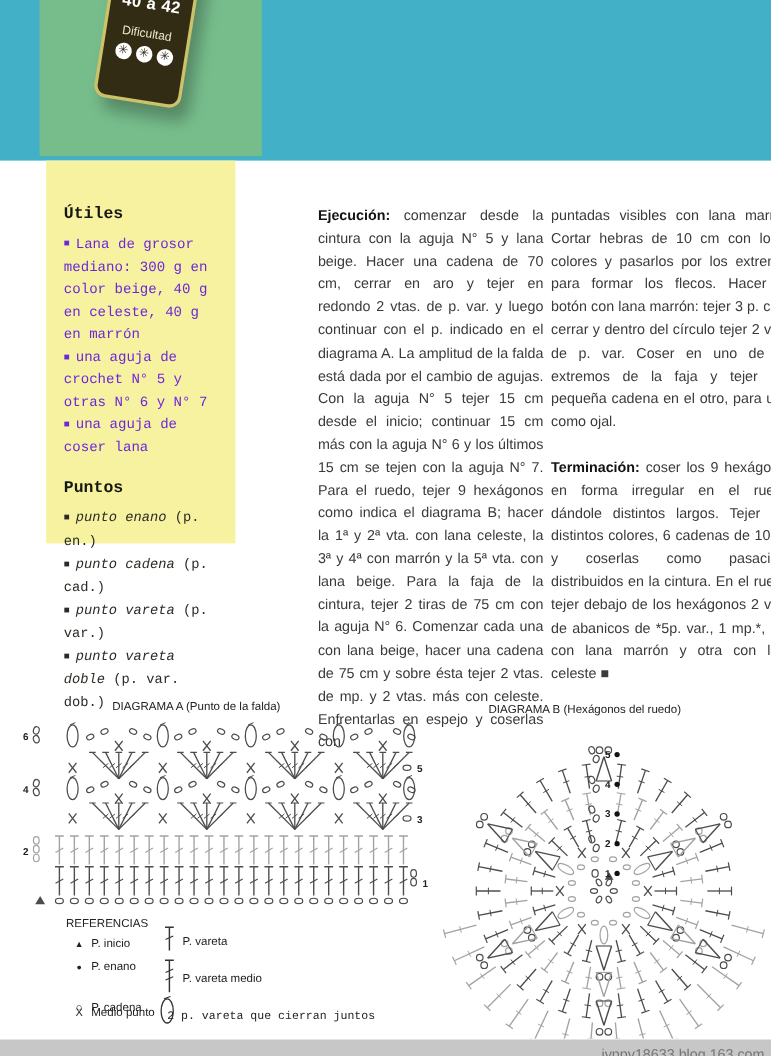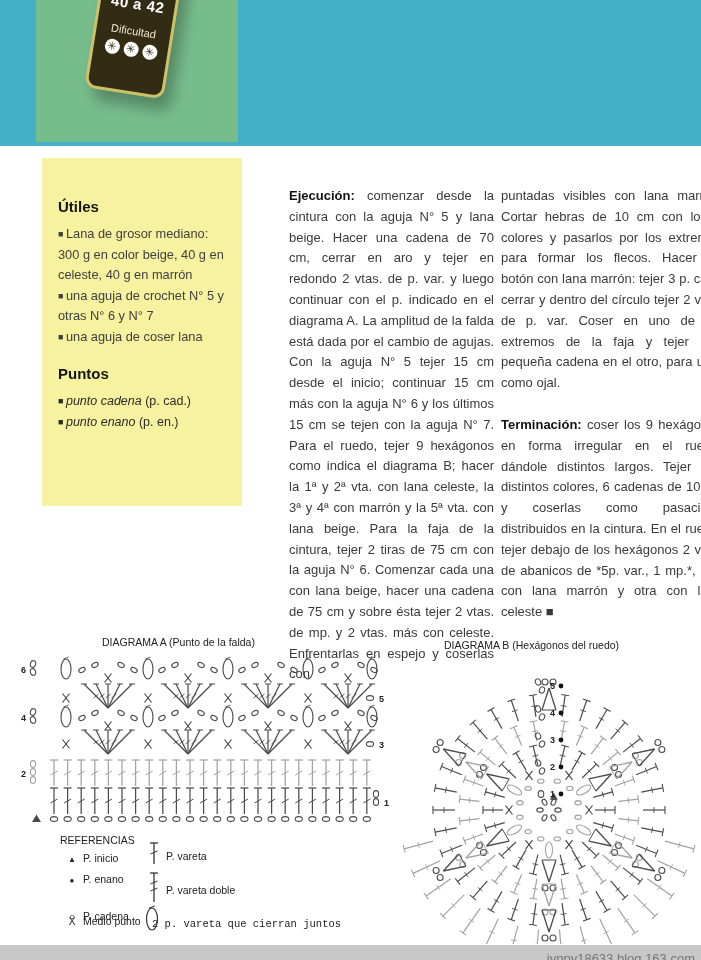--- a/index.html
+++ b/index.html
@@ -12,25 +12,25 @@
        transform:rotate(9deg);border:3px solid #cdc26a;box-shadow:9px 11px 14px rgba(0,0,0,.28);
        box-sizing:border-box;text-align:center;}
   .tag-size{margin-top:30px;color:#fff;font-size:15px;font-weight:bold;letter-spacing:.5px;}
   .tag-diff{margin-top:13px;color:#ece6c9;font-size:11px;}
   .diff-dots{margin-top:5px;display:flex;justify-content:center;gap:4px;}
   .diff-dot{width:15px;height:15px;border-radius:50%;background:#fff;color:#332c15;
             font-size:11px;line-height:15px;text-align:center;}
   .title{position:absolute;left:54px;top:96px;margin:0;font-size:42px;font-weight:normal;
          letter-spacing:2.5px;color:#3c4d55;}
   
-  .ybox{position:absolute;left:42px;top:158px;width:200px;height:348px;box-sizing:border-box;
-        padding:40px 12px 0 16px;}
+  .ybox{position:absolute;left:42px;top:146px;width:172px;height:348px;box-sizing:border-box;
+        padding:40px 12px 0 16px;font-family:Liberation Mono, monospace;}
   .ybox h2{margin:0;font-size:15px;color:#161613;}
   .ybox ul{list-style:none;margin:9px 0 0 0;padding:0;}
-  #materials-list li{font-size:12.8px;line-height:20.5px;color:#404040;}
+  #materials-list li{font-size:12.8px;line-height:20.5px;color:#6d28d9;}
   #materials-list li::before{content:"■ ";font-size:9px;vertical-align:1px;}
   .puntos-h{margin-top:18px !important;}
   #stitches-list li{font-size:12.5px;line-height:21px;color:#2b2b26;}
   #stitches-list li::before{content:"■ ";font-size:9px;vertical-align:1px;}
   #stitches-list i{font-style:italic;}
   
   .col{position:absolute;top:186px;margin-left:32px;}
   .col p{margin:0;font-size:13px;line-height:20.8px;text-align:justify;color:#3a3a3a;}
   .col b{color:#121212;}
   .col-mid{left:257px;width:205px;}
@@ -72,22 +72,24 @@
 
   <div class="ybox" id="ybox" style="background: rgb(246, 242, 160);">
     <h2>Útiles</h2>
     <ul id="materials-list">
         <li>Lana de grosor mediano: 300 g en color beige, 40 g en celeste, 40 g en marrón</li>
         <li>una aguja de crochet N° 5 y otras N° 6 y N° 7</li>
         <li>una aguja de coser lana</li>
       </ul>
     <h2 class="puntos-h">Puntos</h2>
     <ul id="stitches-list">
+        <li><i>punto enano</i><span> (p. en.)</span></li>
         <li><i>punto cadena</i><span> (p. cad.)</span></li>
-        <li><i>punto enano</i><span> (p. en.)</span></li>
+        <li><i>punto vareta</i><span> (p. var.)</span></li>
+        <li><i>punto vareta doble</i><span> (p. var. dob.)</span></li>
       </ul>
   </div>
 
   <div class="col col-mid">
     <p><b>Ejecución:</b> <span>comenzar desde la cintura con la aguja N° 5 y lana beige. Hacer una cadena de 70 cm, cerrar en aro y tejer en redondo 2 vtas. de p. var. y luego continuar con el p. indicado en el diagrama A. La amplitud de la falda está dada por el cambio de agujas. Con la aguja N° 5 tejer 15 cm desde el inicio; continuar 15 cm más con la aguja N° 6 y los últimos 15 cm se tejen con la aguja N° 7. Para el ruedo, tejer 9 hexágonos como indica el diagrama B; hacer la 1ª y 2ª vta. con lana celeste, la 3ª y 4ª con marrón y la 5ª vta. con lana beige. Para la faja de la cintura, tejer 2 tiras de 75 cm con la aguja N° 6. Comenzar cada una con lana beige, hacer una cadena de 75 cm y sobre ésta tejer 2 vtas. de mp. y 2 vtas. más con celeste. Enfrentarlas en espejo y coserlas con</span></p>
   </div>
 
   <div class="col col-right">
     <p><span>puntadas visibles con lana marrón. Cortar hebras de 10 cm con los 3 colores y pasarlos por los extremos para formar los flecos. Hacer un botón con lana marrón: tejer 3 p. cad., cerrar y dentro del círculo tejer 2 vtas. de p. var. Coser en uno de los extremos de la faja y tejer una pequeña cadena en el otro, para usar como ojal.</span></p>
     <p class="term"><b>Terminación:</b> <span>coser los 9 hexágonos en forma irregular en el ruedo, dándole distintos largos. Tejer con distintos colores, 6 cadenas de 10 cm y coserlas como pasacinto, distribuidos en la cintura. En el ruedo, tejer debajo de los hexágonos 2 vtas. de abanicos de *5p. var., 1 mp.*, una con lana marrón y otra con lana celeste ■</span></p>
@@ -904,21 +906,21 @@
           <line x1="2" y1="3" x2="10" y2="3" stroke="#333" stroke-width="1.3"></line>
           <line x1="2.5" y1="14" x2="9.5" y2="11" stroke="#333" stroke-width="1"></line>
         </svg>
         <div class="ref-row" style="left: 106px; top: 16px;">P. vareta</div>
         <svg width="12" height="34" viewBox="0 0 12 34" style="position: absolute; left: 88px; top: 36px;">
           <line x1="6" y1="3" x2="6" y2="32" stroke="#333" stroke-width="1.3"></line>
           <line x1="2" y1="3" x2="10" y2="3" stroke="#333" stroke-width="1.3"></line>
           <line x1="2.5" y1="14" x2="9.5" y2="11" stroke="#333" stroke-width="1"></line>
           <line x1="2.5" y1="21" x2="9.5" y2="18" stroke="#333" stroke-width="1"></line>
         </svg>
-        <div class="ref-row" style="left: 106px; top: 50px;">P. vareta doble</div>
+        <div class="ref-row" style="left: 106px; top: 50px;">P. vareta medio</div>
         <svg width="16" height="28" viewBox="0 0 16 28" style="position: absolute; left: 84px; top: 70px;">
           <ellipse cx="8" cy="15" rx="5.5" ry="11" fill="none" stroke="#333" stroke-width="1.2"></ellipse>
           <line x1="5" y1="4" x2="11" y2="2" stroke="#333" stroke-width="1"></line>
         </svg>
         <div class="ref-row" style="left: 92px; top: 84px; font-family: Liberation Mono, monospace;">2 p. vareta que cierran juntos</div>
       </div>
   </div>
 
   <div class="strip"></div>
   <div class="watermark">jyppy18633.blog.163.com</div>

